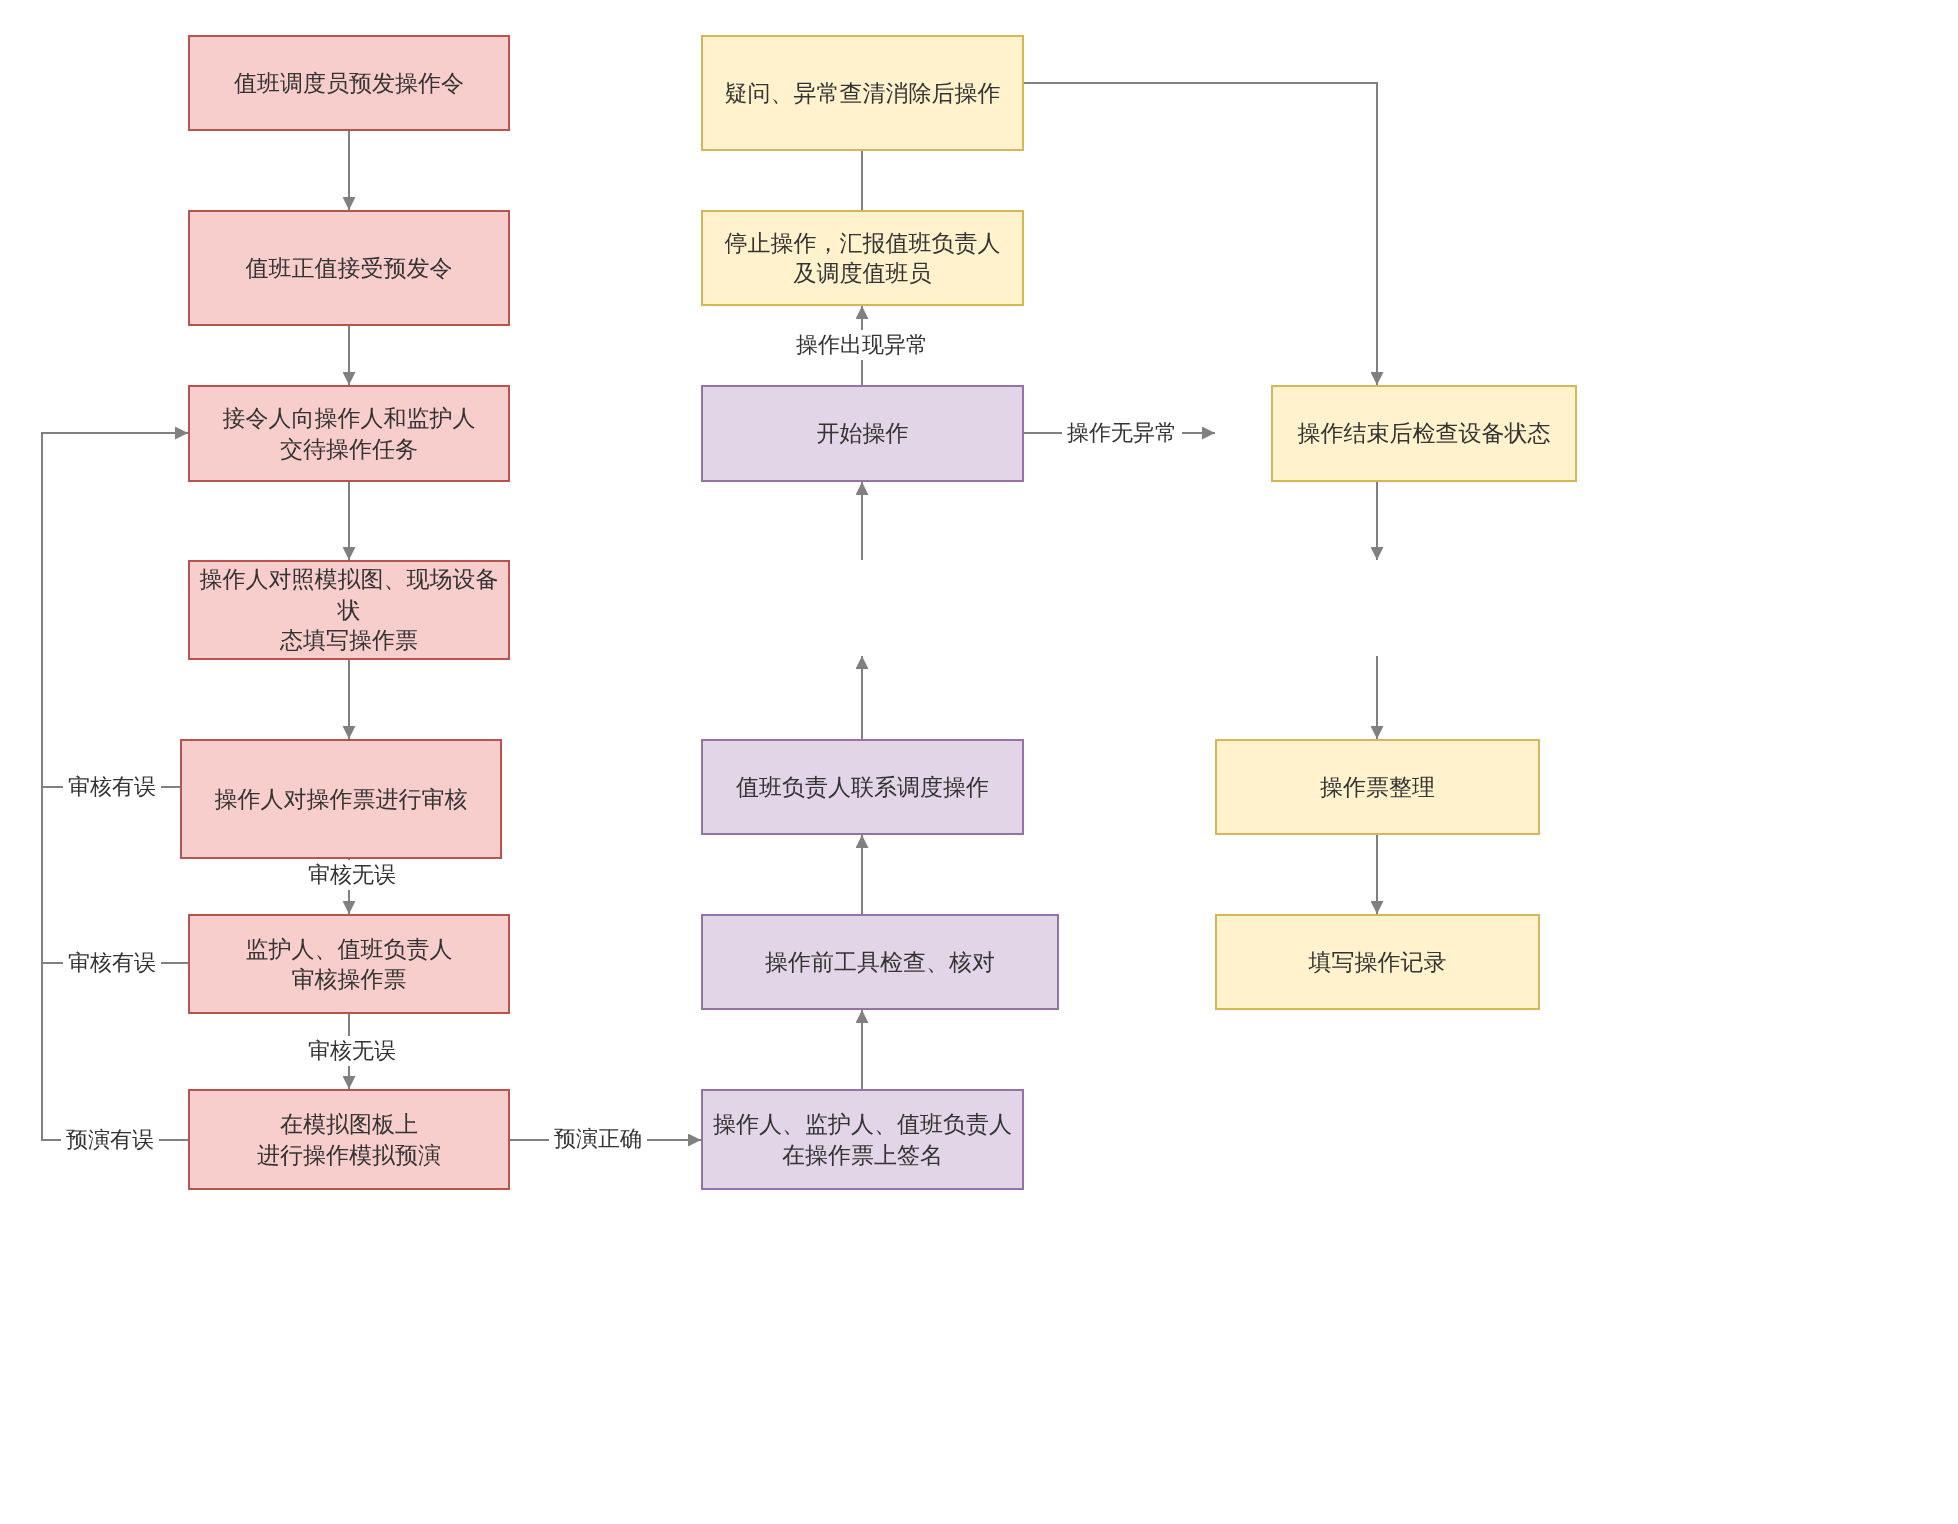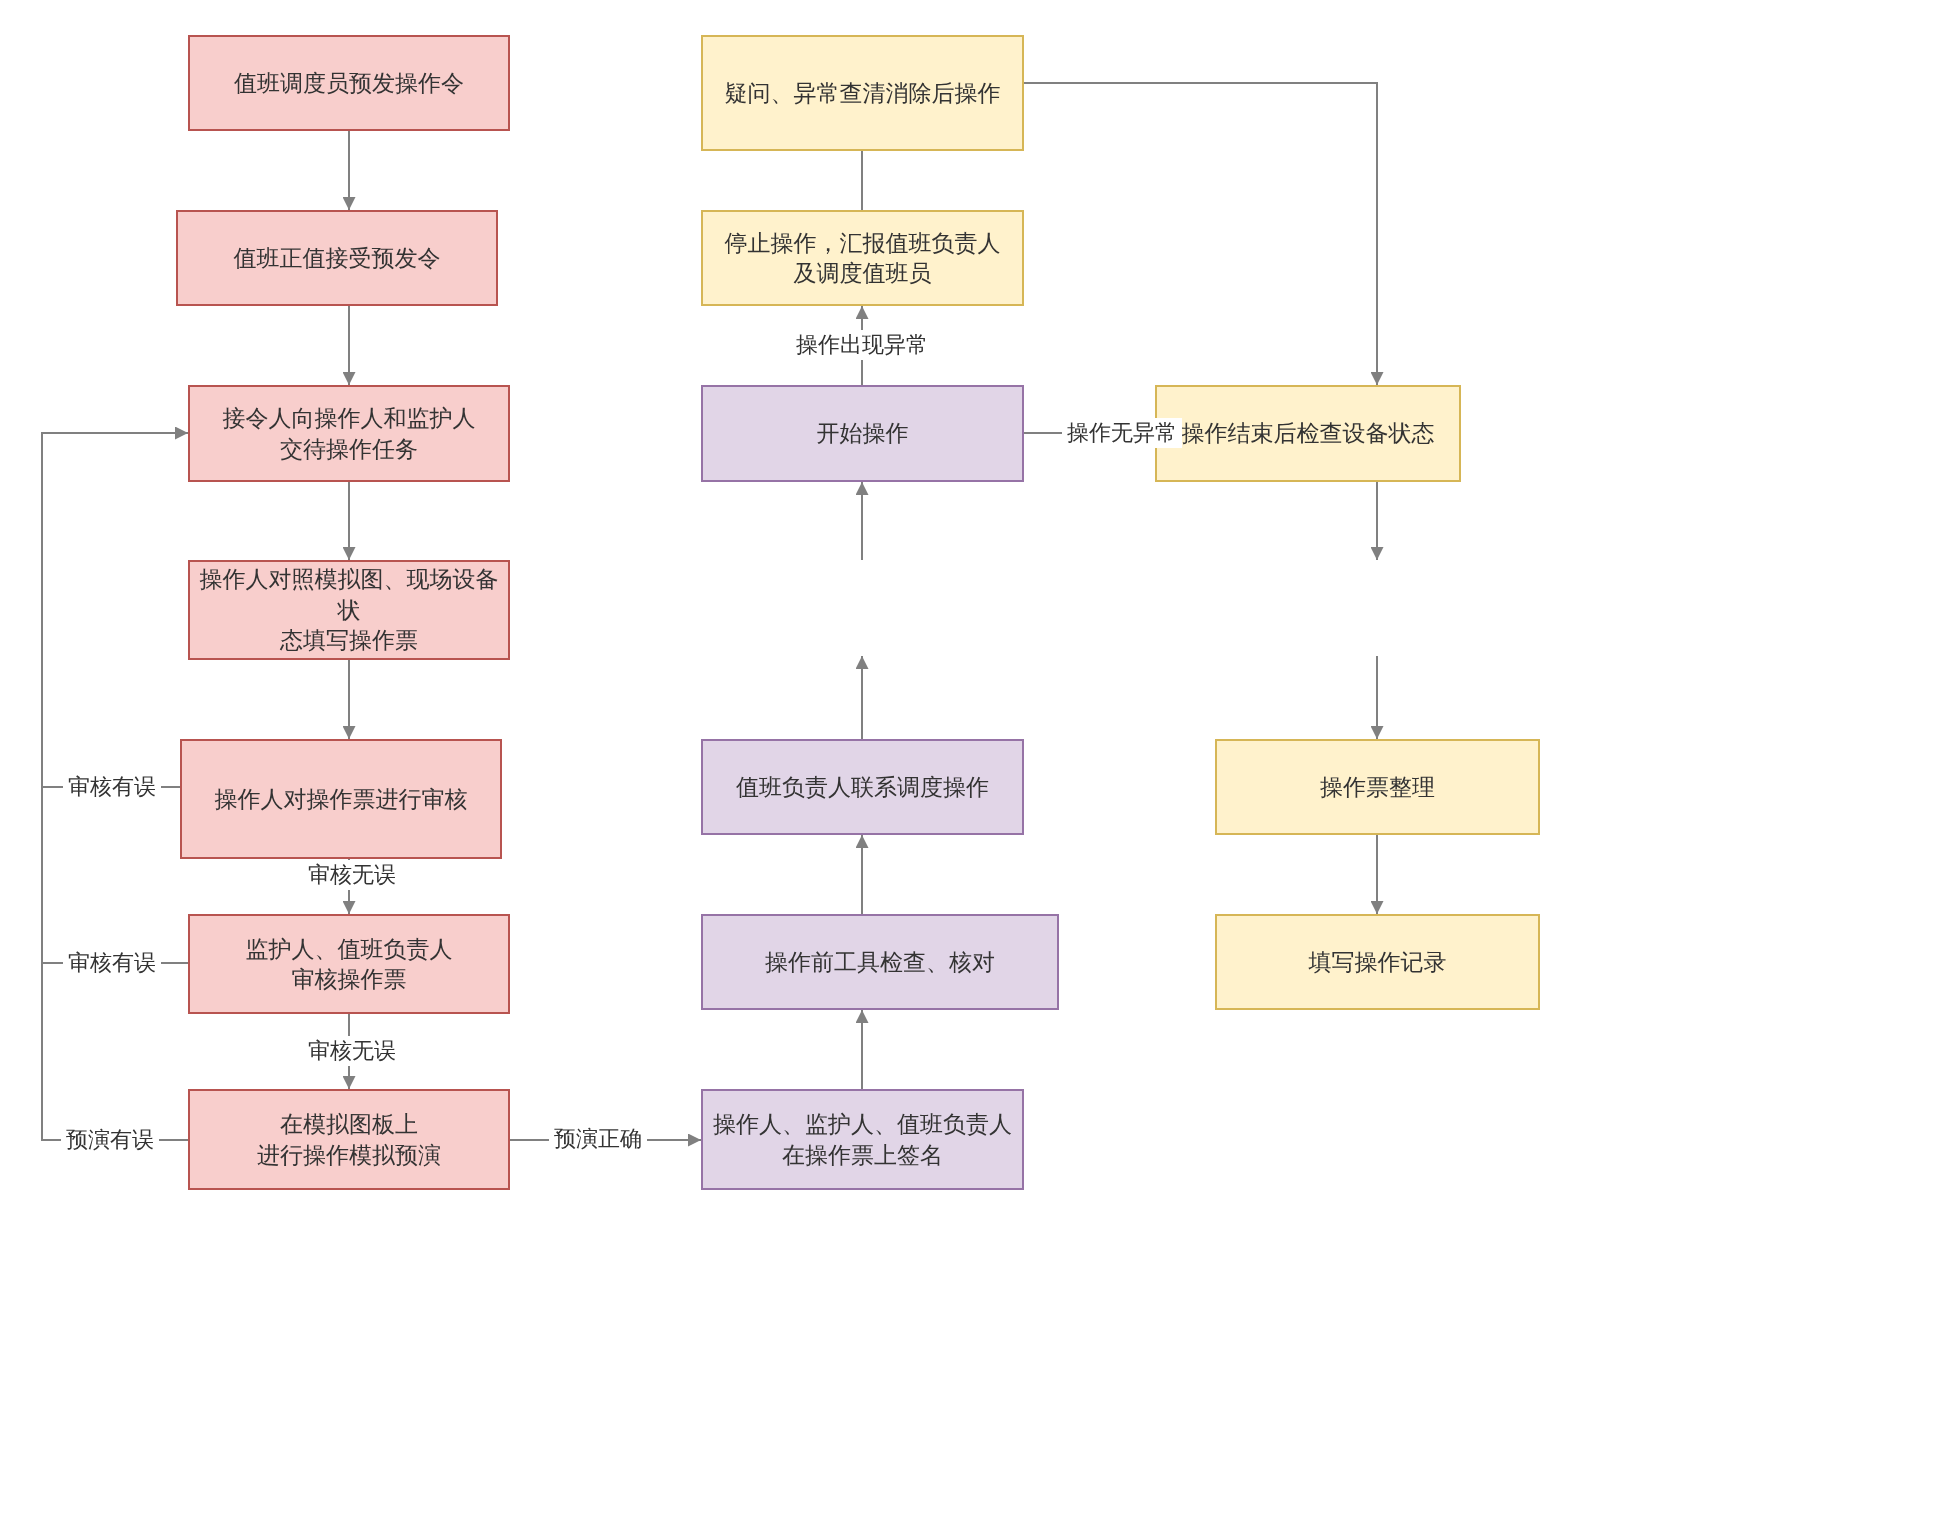--- a/index.html
+++ b/index.html
@@ -69,21 +69,21 @@
 
       <path d="M188,787 H42"></path>
       <path d="M188,963 H42"></path>
       <path d="M188,1140 H42 V433 H188" marker-end="url(#ah)"></path>
     </g>
   </svg>
 
   <div class="node red" style="left:188px;top:35px;width:322px;height:96px">
     <span class="node-text">值班调度员预发操作令</span>
   </div>
-  <div class="node red" style="left:176px;top:210px;width:322px;height:96px">
+  <div class="node red" style="left:188px;top:210px;width:322px;height:116px">
     <span class="node-text">值班正值接受预发令</span>
   </div>
   <div class="node red" style="left:188px;top:385px;width:322px;height:97px">
     <span class="node-text">接令人向操作人和监护人
 交待操作任务</span>
   </div>
   <div class="node red" style="left:188px;top:560px;width:322px;height:100px">
     <span class="node-text">操作人对照模拟图、现场设备状
 态填写操作票</span>
   </div>
@@ -113,21 +113,21 @@
     <span class="node-text">值班负责人联系调度操作</span>
   </div>
   <div class="node purple" style="left:701px;top:914px;width:358px;height:96px">
     <span class="node-text">操作前工具检查、核对</span>
   </div>
   <div class="node purple" style="left:701px;top:1089px;width:323px;height:101px">
     <span class="node-text">操作人、监护人、值班负责人
 在操作票上签名</span>
   </div>
 
-  <div class="node yellow" style="left:1155px;top:385px;width:306px;height:97px">
+  <div class="node yellow" style="left:1271px;top:385px;width:306px;height:97px">
     <span class="node-text">操作结束后检查设备状态</span>
   </div>
   <div class="node yellow" style="left:1215px;top:739px;width:325px;height:96px">
     <span class="node-text">操作票整理</span>
   </div>
   <div class="node yellow" style="left:1215px;top:914px;width:325px;height:96px">
     <span class="node-text">填写操作记录</span>
   </div>
 
   <div class="edge-label" style="left:352px;top:875px">审核无误</div>

